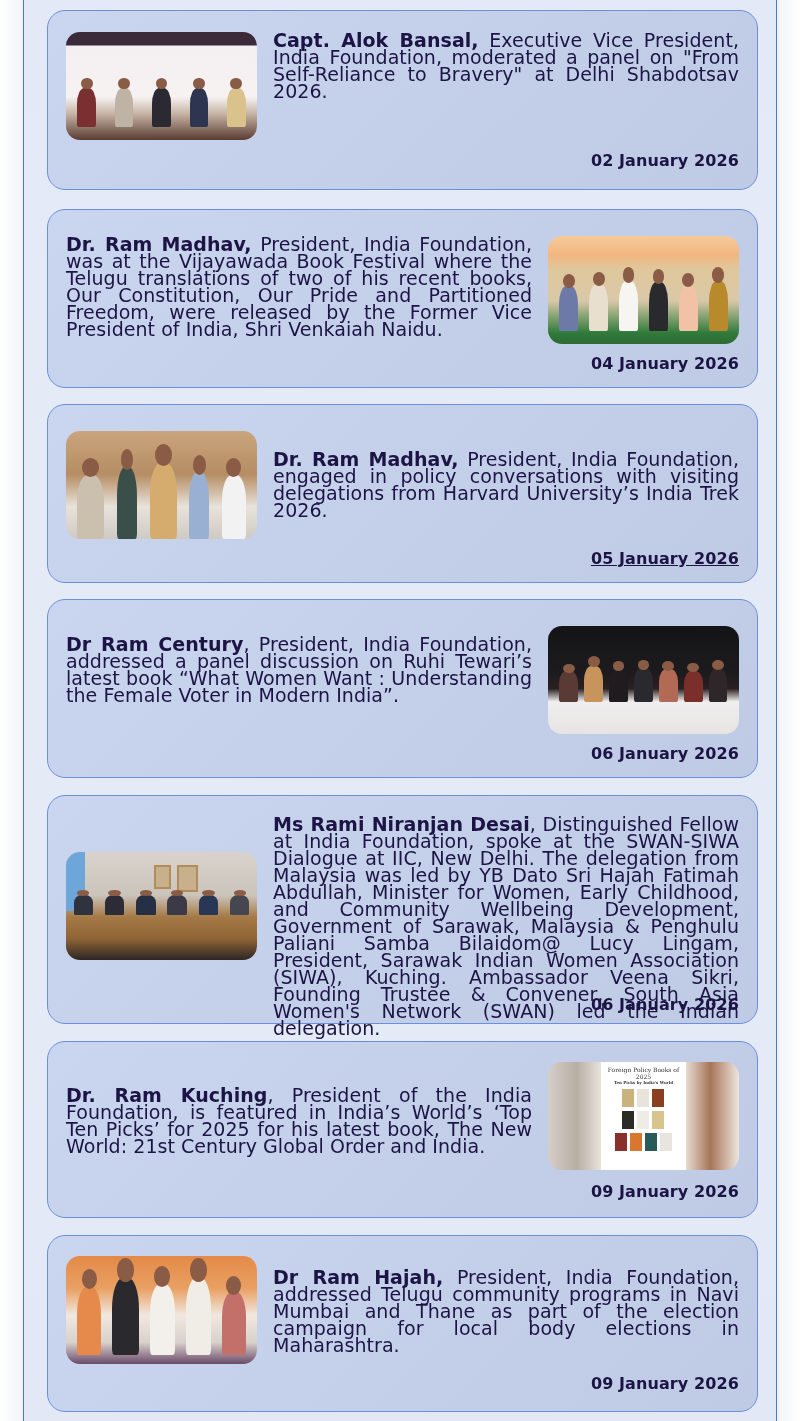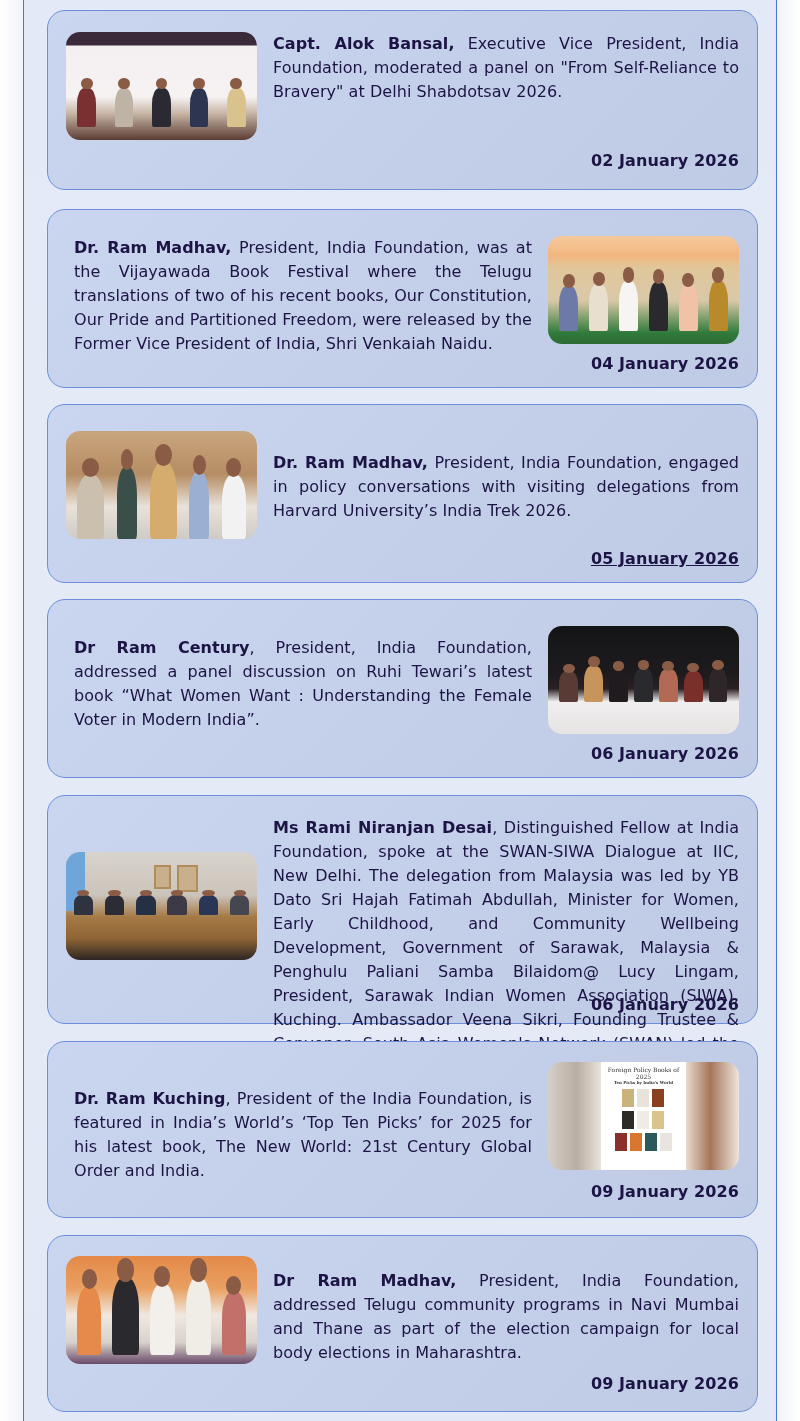--- a/index.html
+++ b/index.html
@@ -39,28 +39,28 @@
       position: absolute;
       width: 191px;
       height: 108px;
       border-radius: 14px;
       overflow: hidden;
     }
     .card.img-left .thumb { left: 18px; }
     .card.img-right .thumb { right: 18px; }
     .card .text {
       position: absolute;
-      font-size: 16px;
-      line-height: 24px;
+      font-size: 19px;
+      line-height: 17px;
       text-align: justify;
       color: #1c1444;
       letter-spacing: 0.05px;
     }
     .card.img-left .text { left: 225px; right: 18px; }
-    .card.img-right .text { left: 18px; right: 225px; margin-left: 8px; }
+    .card.img-right .text { left: 18px; right: 225px; }
     .card .text b { font-weight: 700; }
     .card .date {
       position: absolute;
       right: 18px;
       font-size: 16px;
       font-weight: 700;
       color: #1c1444;
       letter-spacing: 0.1px;
     }
 
@@ -213,16 +213,16 @@
       <div class="photo p7">
         <div class="people" style="bottom:8%;height:75%;">
           <div class="person" style="background:#e58a4a;height:85%;width:14%;"></div>
           <div class="person" style="background:#2a2a2e;height:95%;width:16%;"></div>
           <div class="person" style="background:#f3efea;height:88%;width:15%;"></div>
           <div class="person" style="background:#f0ece6;height:95%;width:15%;"></div>
           <div class="person" style="background:#c27069;height:78%;width:14%;"></div>
         </div>
       </div>
     </div>
-    <div class="text" style="top:33px;"><b>Dr Ram Madhav,</b><span> President, India Foundation, addressed Telugu community programs in Navi Mumbai and Thane as part of the election campaign for local body elections in Maharashtra.</span></div>
+    <div class="text" style="top:33px;"><b>Dr Ram Hajah,</b><span> President, India Foundation, addressed Telugu community programs in Navi Mumbai and Thane as part of the election campaign for local body elections in Maharashtra.</span></div>
     <div class="date" style="top:138px;">09 January 2026</div>
   </div>
 </div>
 
 </body></html>

